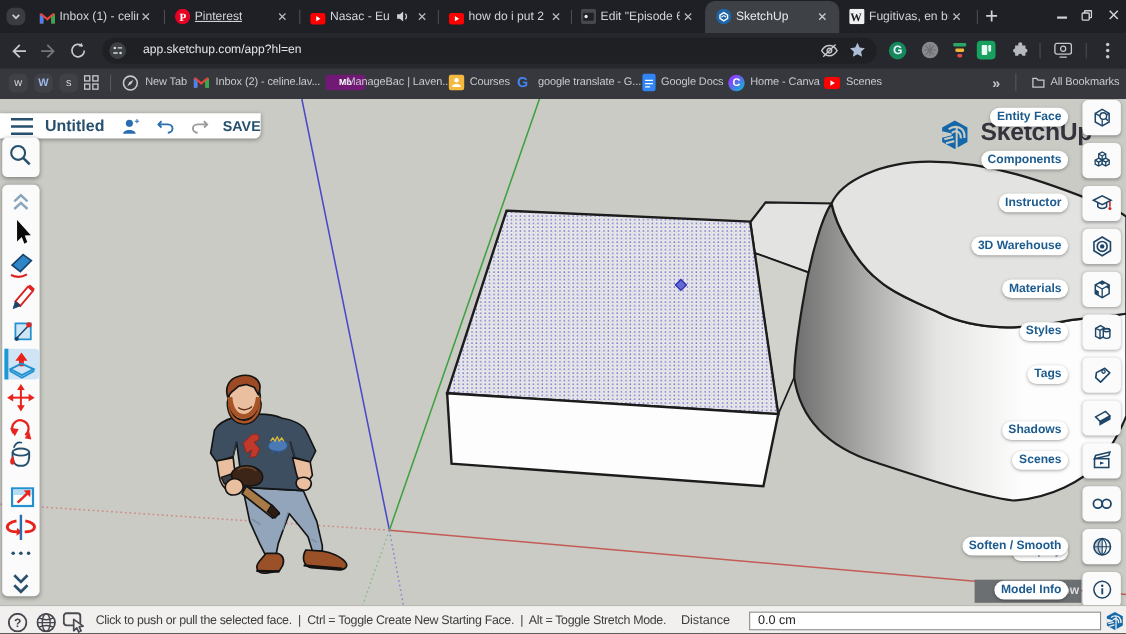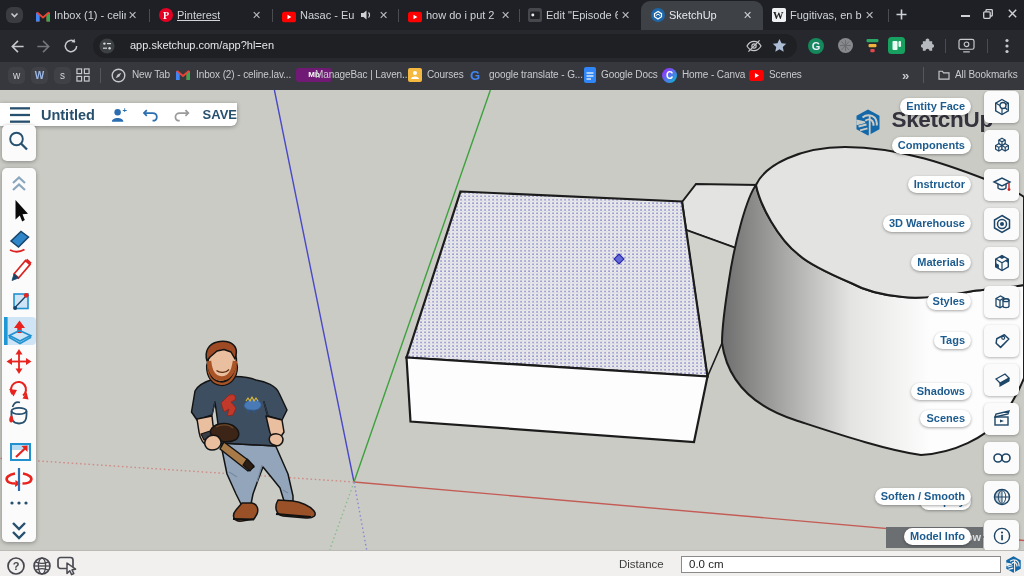--- a/index.html
+++ b/index.html
@@ -563,20 +563,21 @@
     <svg class="abs" style="left:33px;top:6px;" width="18" height="18" viewBox="0 0 18 18">
         <circle cx="9" cy="9" r="8" fill="none" stroke="#46464e" stroke-width="1.6"></circle>
         <ellipse cx="9" cy="9" rx="3.6" ry="8" fill="none" stroke="#46464e" stroke-width="1.3"></ellipse>
         <line x1="1" y1="9" x2="17" y2="9" stroke="#46464e" stroke-width="1.3"></line>
         <path d="M2.5,4.8 Q9,8 15.5,4.8 M2.5,13.2 Q9,10 15.5,13.2" fill="none" stroke="#46464e" stroke-width="1.3"></path>
       </svg>
     <svg class="abs" style="left:57px;top:5px;" width="22" height="20" viewBox="0 0 22 20">
         <rect x="1" y="1.5" width="15" height="11" rx="2.5" fill="none" stroke="#4a4a52" stroke-width="1.7"></rect>
         <path d="M10,7 L10,17.5 L12.8,14.8 L14.6,18.6 L16.8,17.5 L15,13.8 L18.6,13.2 Z" fill="#f0efed" stroke="#4a4a52" stroke-width="1.5" stroke-linejoin="round"></path>
       </svg>
+    <div class="abs" style="left:87px;top:7px;font-size:11.3px;letter-spacing:-0.3px;color:#3d3d3d;white-space:nowrap;">Click to push or pull the selected face.&nbsp; |&nbsp; Ctrl = Toggle Create New Starting Face.&nbsp; |&nbsp; Alt = Toggle Stretch Mode.</div>
     <div class="abs" style="left:619px;top:7px;font-size:11.5px;color:#3d3d3d;">Distance</div>
     <div class="abs" style="left:681px;top:5px;width:320px;height:17px;background:#fff;border:1px solid #8a8a8a;font-size:11.5px;line-height:15px;padding-left:7px;color:#222;">0.0 cm</div>
     <svg class="abs" style="left:1005px;top:5px;" width="17" height="17" viewBox="0 0 26 27">
       <path d="M13,0.5 L24.5,6.8 L24.5,20.2 L13,26.5 L1.5,20.2 L1.5,6.8 Z" fill="#1268a8"></path>
       <g stroke="#f1f0ee" fill="none">
         <path d="M14.7,6.5 L14.7,26" stroke-width="1.8"></path>
         <path d="M7.5,8.5 C11,5.5 16.5,5.5 19.5,8.5 C21.5,10.5 22,13 21.8,16.5" stroke-width="2"></path>
         <path d="M10.3,11.8 C12.5,10 15.5,10 17.3,12 C18.3,13.2 18.6,14.5 18.5,16.8" stroke-width="2"></path>
         <path d="M1.5,11.2 L10,13.2 L1.5,15.5" stroke-width="1.6" fill="#f1f0ee"></path>
         <path d="M3.5,17.5 L11.5,15.5 M5,21.3 L12.5,19.3" stroke-width="1.9"></path>

